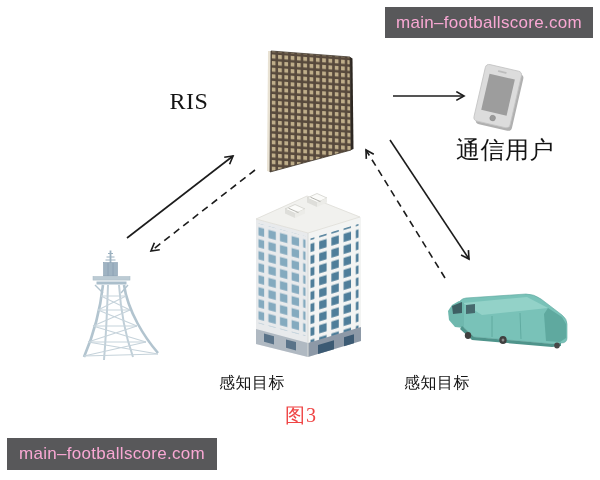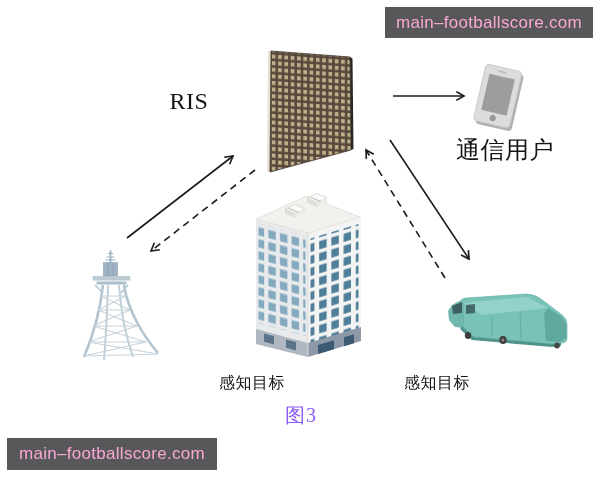--- a/index.html
+++ b/index.html
@@ -12,21 +12,21 @@
        font-size:16px;letter-spacing:0.5px;color:#141414;}
   .lbl-ris{font-size:24px;letter-spacing:0.5px;}
   .lbl-user{font-size:24px;}
   .watermark{
     position:absolute;background:#58585a;color:#f9a8d4;
     font-family:"Liberation Sans","DejaVu Sans",sans-serif;font-size:17px;
     display:flex;align-items:center;justify-content:center;letter-spacing:0.3px;
   }
   .caption{
     position:absolute;left:301px;top:402px;transform:translateX(-50%);
-    display:flex;gap:17px;font-size:20px;letter-spacing:1px;color:#8b5cf6;white-space:nowrap;
+    display:flex;gap:17px;font-size:20px;letter-spacing:1px;color:#ef4444;white-space:nowrap;
   }
 </style>
 </head>
 <body>
 
 <div id="stage">
 
   <svg id="diagram-svg" width="600" height="480" viewBox="0 0 600 480">
     <defs>
       <marker id="ah" viewBox="0 0 10 10" markerWidth="11" markerHeight="11" refX="8" refY="5" orient="auto" markerUnits="userSpaceOnUse">

